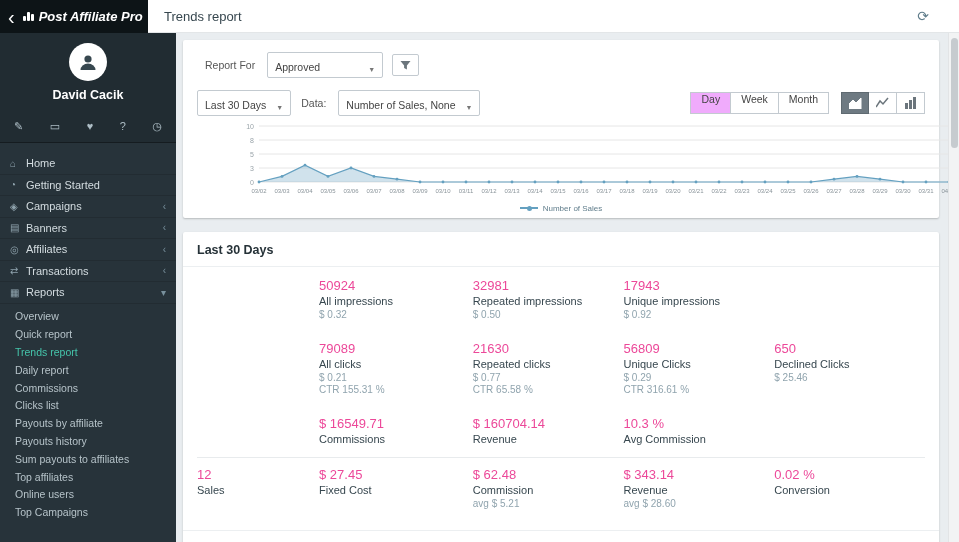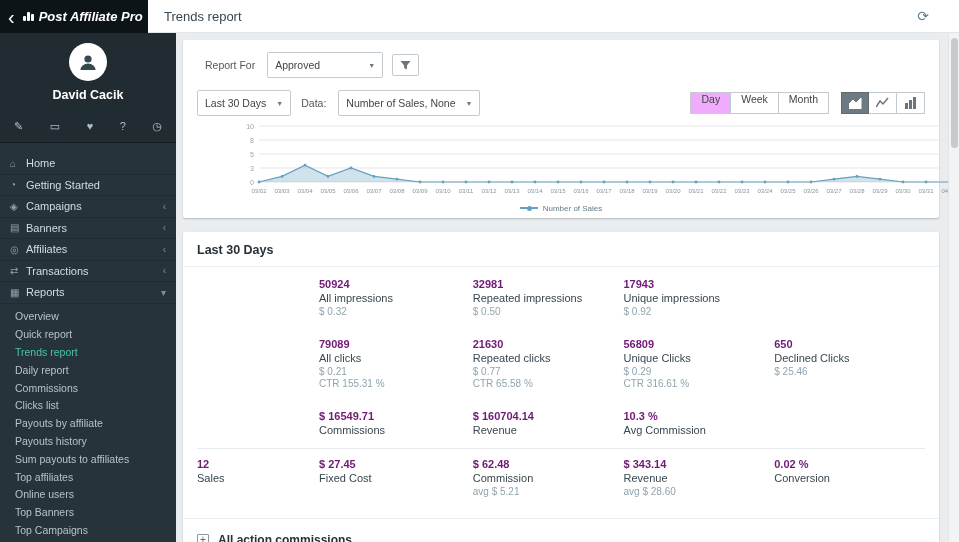--- a/index.html
+++ b/index.html
@@ -35,21 +35,21 @@
 .submenu-item{padding:0 10px 0 15px;height:17.8px;display:flex;align-items:center;font-size:10.5px;color:#b6c3c9;cursor:pointer}
 .submenu-item.active{color:#45c5ab}
 
 
 .card{background:#fff;box-shadow:0 1px 2px rgba(0,0,0,.22);border-radius:2px}
 .card-filters{padding:12px 14px 4px;margin-bottom:14px}
 
 
 .filter-row1{display:flex;align-items:center;margin-bottom:12px;padding-left:8px}
 .flabel{font-size:10.5px;color:#555;margin-right:12px}
-.select{display:inline-flex;align-items:center;justify-content:space-between;background:#fff;border:1px solid #c3cad0;border-radius:2px;height:18px;padding:12px 7px;font-size:10.5px;color:#444;cursor:pointer}
+.select{display:inline-flex;align-items:flex-end;justify-content:space-between;background:#fff;border:1px solid #c3cad0;border-radius:2px;height:26px;padding:4px 7px;font-size:10.5px;color:#444;cursor:pointer}
 .select .caret{font-size:7px;color:#777;margin-left:10px}
 .sel-report{min-width:116px}
 .sel-period{min-width:80px;margin-right:10px}
 .sel-data{min-width:110px}
 .tool-btn{width:27px;height:22px;border:1px solid #c3cad0;background:#fff;border-radius:2px;display:inline-flex;align-items:center;justify-content:center;cursor:pointer;margin-left:9px}
 .filter-row2{display:flex;align-items:center}
 .btn-group{display:inline-flex;margin-left:auto}
 .btn{border:1px solid #c3cad0;background:#fff;height:22px;font-size:10.5px;padding:0 10px;cursor:pointer;color:#444}
 .btn+.btn{border-left:0}
 .btn.active{background:#f0abfc}
@@ -66,21 +66,21 @@
 .legend-dot{position:absolute;width:5px;height:5px;border-radius:50%;left:7px;top:-1.5px}
 .legend-label{font-size:8px;color:#607d8b}
 
 
 .card-stats{padding:0 0 2px}
 .stats-header{padding:11px 14px 9px;font-size:12.5px;font-weight:bold;color:#263238;border-bottom:1px solid #eceff1}
 .stats-grid{padding:2px 14px 0}
 .stats-row{display:grid;grid-template-columns:122px 1.02fr 1fr 1fr 1fr}
 .stats-row-divided{border-top:1px solid #e8ebed}
 .stat-cell{padding:9px 4px 10px 0}
-.stat-value{font-size:11px;font-weight:bold;color:#701a75;margin-bottom:2px}
+.stat-value{font-size:13px;font-weight:normal;color:#ec4899;margin-bottom:2px}
 .stat-label{font-size:11px;color:#37474f;margin-bottom:2px}
 .stat-sub{font-size:10px;color:#90a4ae;line-height:1.25}
 
 
 .actions-row{display:flex;align-items:center;gap:9px;padding:14px 14px 10px;margin-top:10px;border-top:1px solid #eceff1}
 .expand-box{width:12px;height:12px;border:1px solid #8d979e;border-radius:1px;display:flex;align-items:center;justify-content:center;font-size:10px;line-height:1;color:#5c676e;cursor:pointer}
 .actions-title{font-size:12px;font-weight:bold;color:#263238}
 
 
 .scrollbar{position:absolute;top:33px;right:0;bottom:0;width:11px;background:#f2f3f4;border-left:1px solid #e2e4e6}
@@ -164,21 +164,20 @@
         <div class="submenu-item">Quick report</div>
         <div class="submenu-item active">Trends report</div>
         <div class="submenu-item">Daily report</div>
         <div class="submenu-item">Commissions</div>
         <div class="submenu-item">Clicks list</div>
         <div class="submenu-item">Payouts by affiliate</div>
         <div class="submenu-item">Payouts history</div>
         <div class="submenu-item">Sum payouts to affiliates</div>
         <div class="submenu-item">Top affiliates</div>
         <div class="submenu-item">Online users</div>
-        <div class="submenu-item">Top Banners</div>
         <div class="submenu-item">Top Campaigns</div>
       </div>
   </div>
 
   <div class="main">
 
     <div class="card card-filters">
       <div class="filter-row1">
         <span class="flabel">Report For</span>
         <span class="select sel-report">

